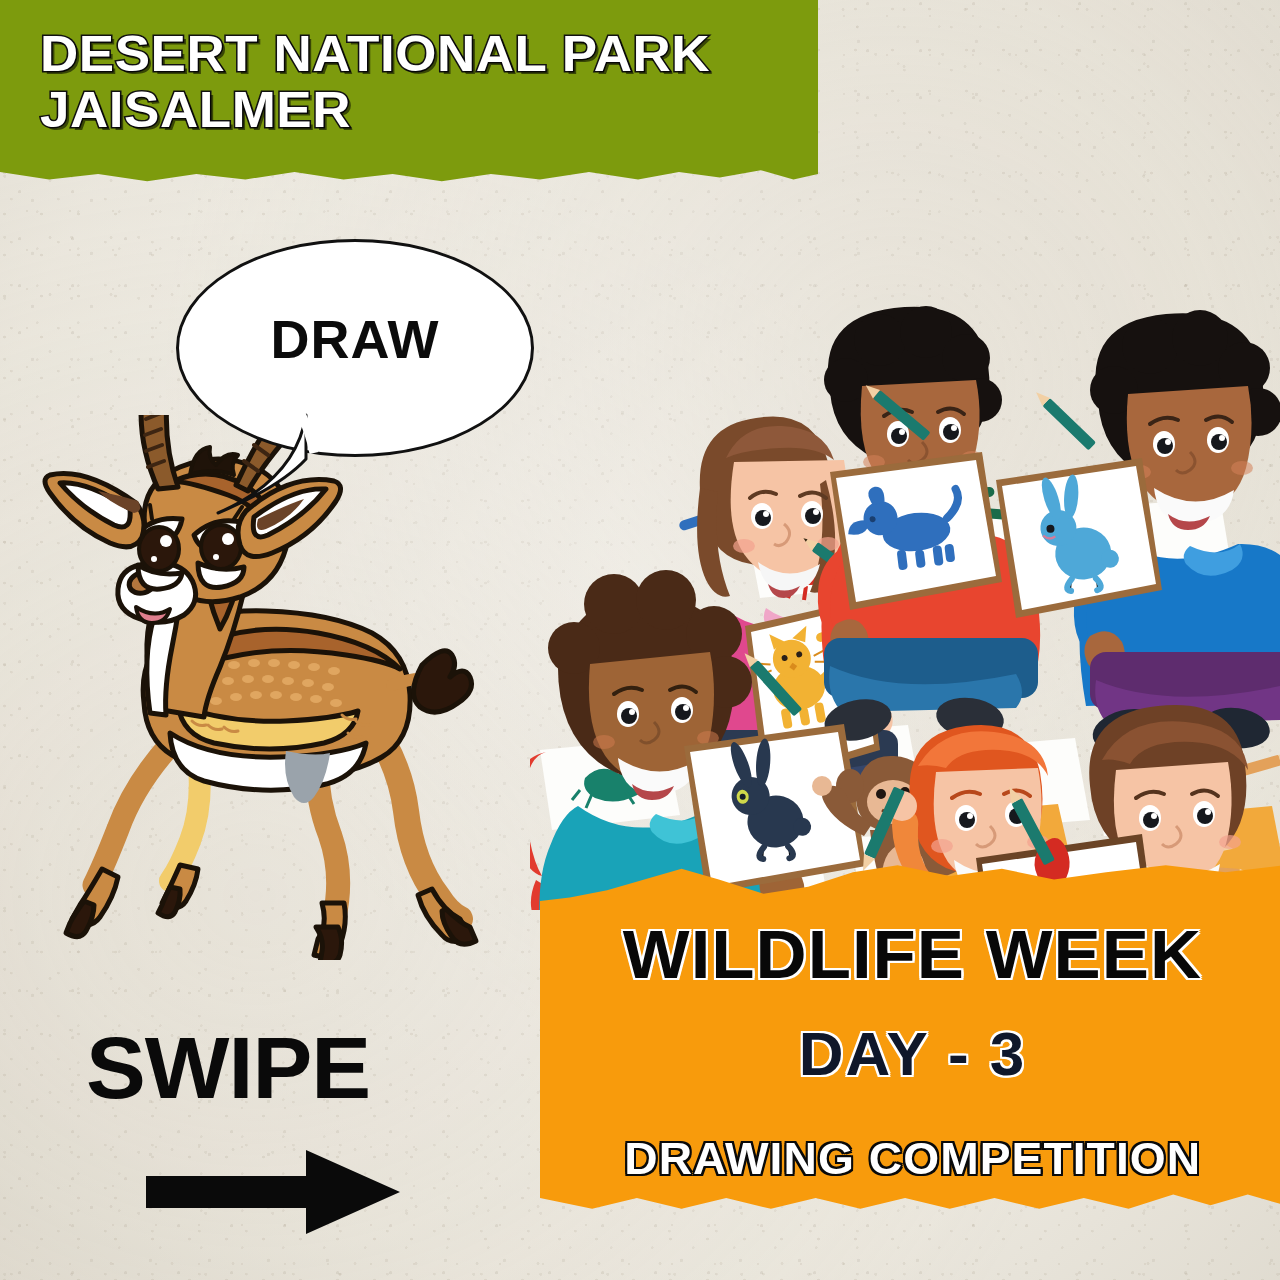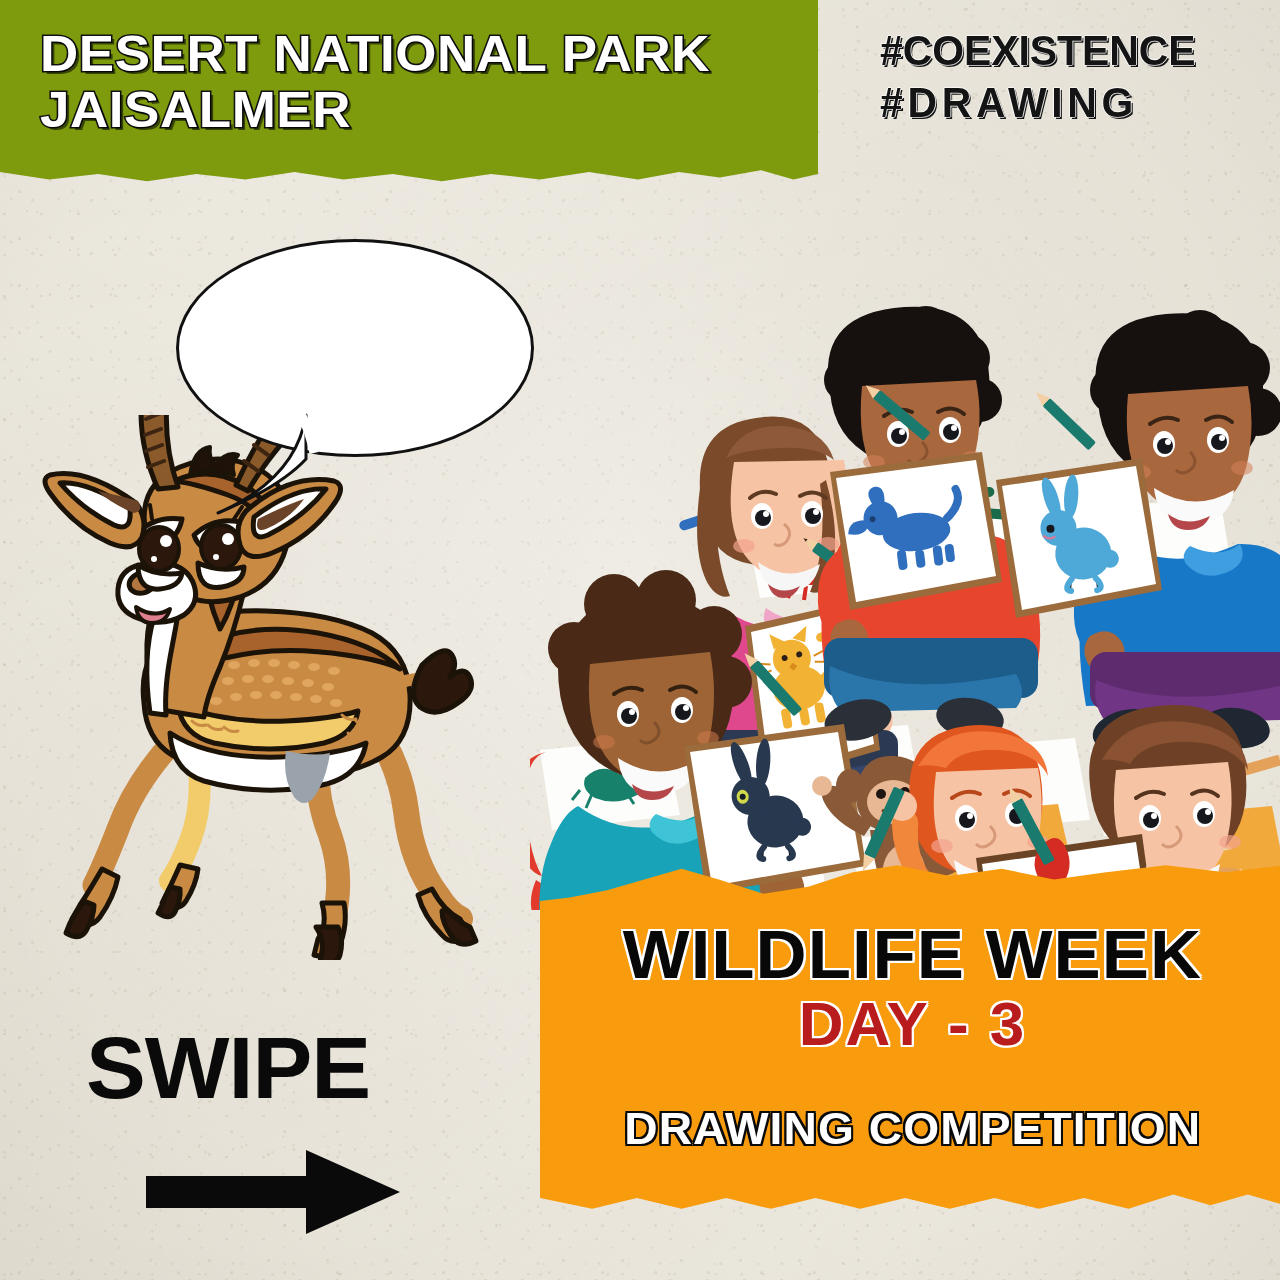--- a/index.html
+++ b/index.html
@@ -111,22 +111,22 @@
   }
   .ow-line1{
     margin-top:62px;font-weight:bold;font-size:68px;line-height:1;
     color:#080808;text-transform:uppercase;letter-spacing:1px;
     text-shadow:
       2px 0 0 #fff, -2px 0 0 #fff, 0 2px 0 #fff, 0 -2px 0 #fff,
       2px 2px 0 #fff, -2px -2px 0 #fff, 2px -2px 0 #fff, -2px 2px 0 #fff;
     transform:scaleX(1.04);
   }
   .ow-line2{
-    margin-top:5px;font-weight:bold;font-size:62px;line-height:1;
-    color:#b91c1c;text-transform:uppercase;letter-spacing:2px;
+    margin-top:35px;font-weight:bold;font-size:62px;line-height:1;
+    color:#0f172a;text-transform:uppercase;letter-spacing:2px;
     text-shadow:
       2px 0 0 #fff, -2px 0 0 #fff, 0 2px 0 #fff, 0 -2px 0 #fff,
       2px 2px 0 #fff, -2px -2px 0 #fff, 2px -2px 0 #fff, -2px 2px 0 #fff;
   }
   .ow-line3{
     margin-top:52px;font-weight:bold;font-size:44px;line-height:1;
     color:#ffffff;text-transform:uppercase;letter-spacing:1px;
     text-shadow:
       2px 0 0 #0a0a0a, -2px 0 0 #0a0a0a, 0 2px 0 #0a0a0a, 0 -2px 0 #0a0a0a,
       2px 2px 0 #0a0a0a, -2px -2px 0 #0a0a0a, 2px -2px 0 #0a0a0a, -2px 2px 0 #0a0a0a;
@@ -555,32 +555,29 @@
       </g>
     </g>
   </svg>
 
   <div id="green-banner"></div>
   <div id="green-title" style="z-index:4;">
     <div>DESERT NATIONAL PARK</div>
     <div>JAISALMER</div>
   </div>
 
-  <div id="hashtags">
-    <div class="hashtag">#COEXISTENCE</div>
-    <div class="hashtag wide">#DRAWING</div>
-  </div>
 
   <div id="speech-bubble">
     <div class="bub"></div>
     <svg class="tail" viewBox="0 0 120 110">
       <path d="M96 6 Q86 70 8 104 Q70 78 96 50 Z" fill="#fff" stroke="#111" stroke-width="3" stroke-linejoin="round"></path>
       <path d="M90 2 Q100 24 104 44" stroke="#fff" stroke-width="9" fill="none"></path>
     </svg>
     <div id="bubble-text">
+      <span>DRAW</span>
     </div>
   </div>
 
   <svg id="gazelle" viewBox="0 0 500 545">
     <g stroke="#1b1208" stroke-width="5" stroke-linejoin="round" stroke-linecap="round">
 
       <path d="M348 300 q34 46 40 96 q6 52 32 86 q10 16 22 22" fill="none" stroke-width="26" stroke="#c98a44"></path>
       <path d="M348 300 q34 46 40 96 q6 52 32 86 q10 16 22 22" fill="none" stroke-width="26" stroke="#1b1208" stroke-opacity="0"></path>
       <path d="M414 474 q12 22 28 30 l10 18 q-18 10 -28 -2 q-18 -18 -24 -40z" fill="#c98a44"></path>
       <path d="M428 494 q14 14 24 18 l6 14 q-16 8 -24 -4 q-10 -14 -10 -26z" fill="#2b170b"></path>

